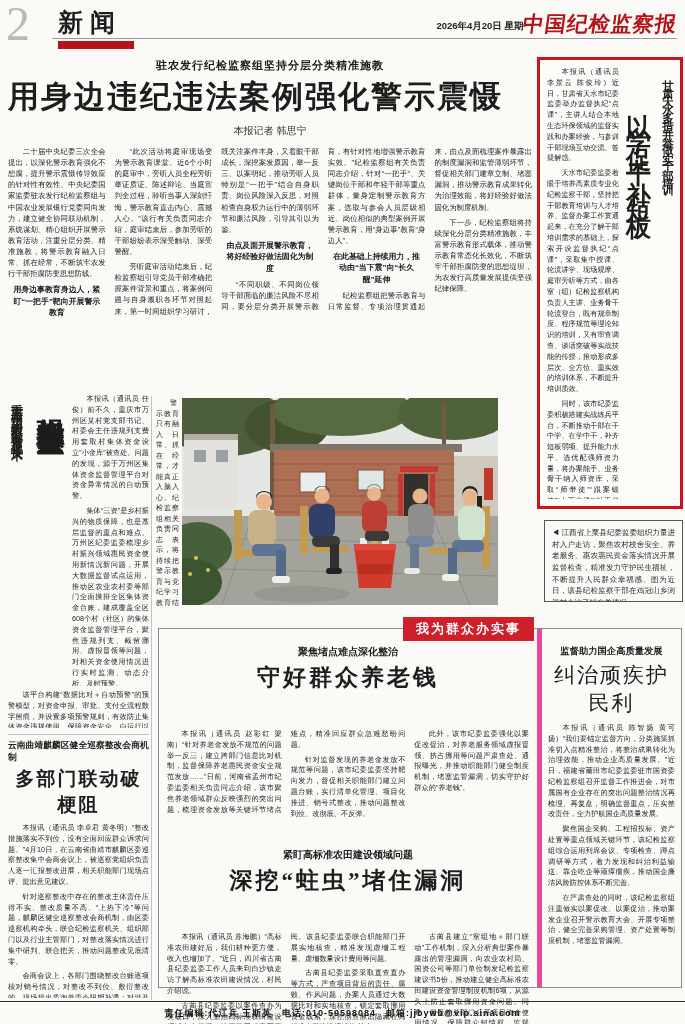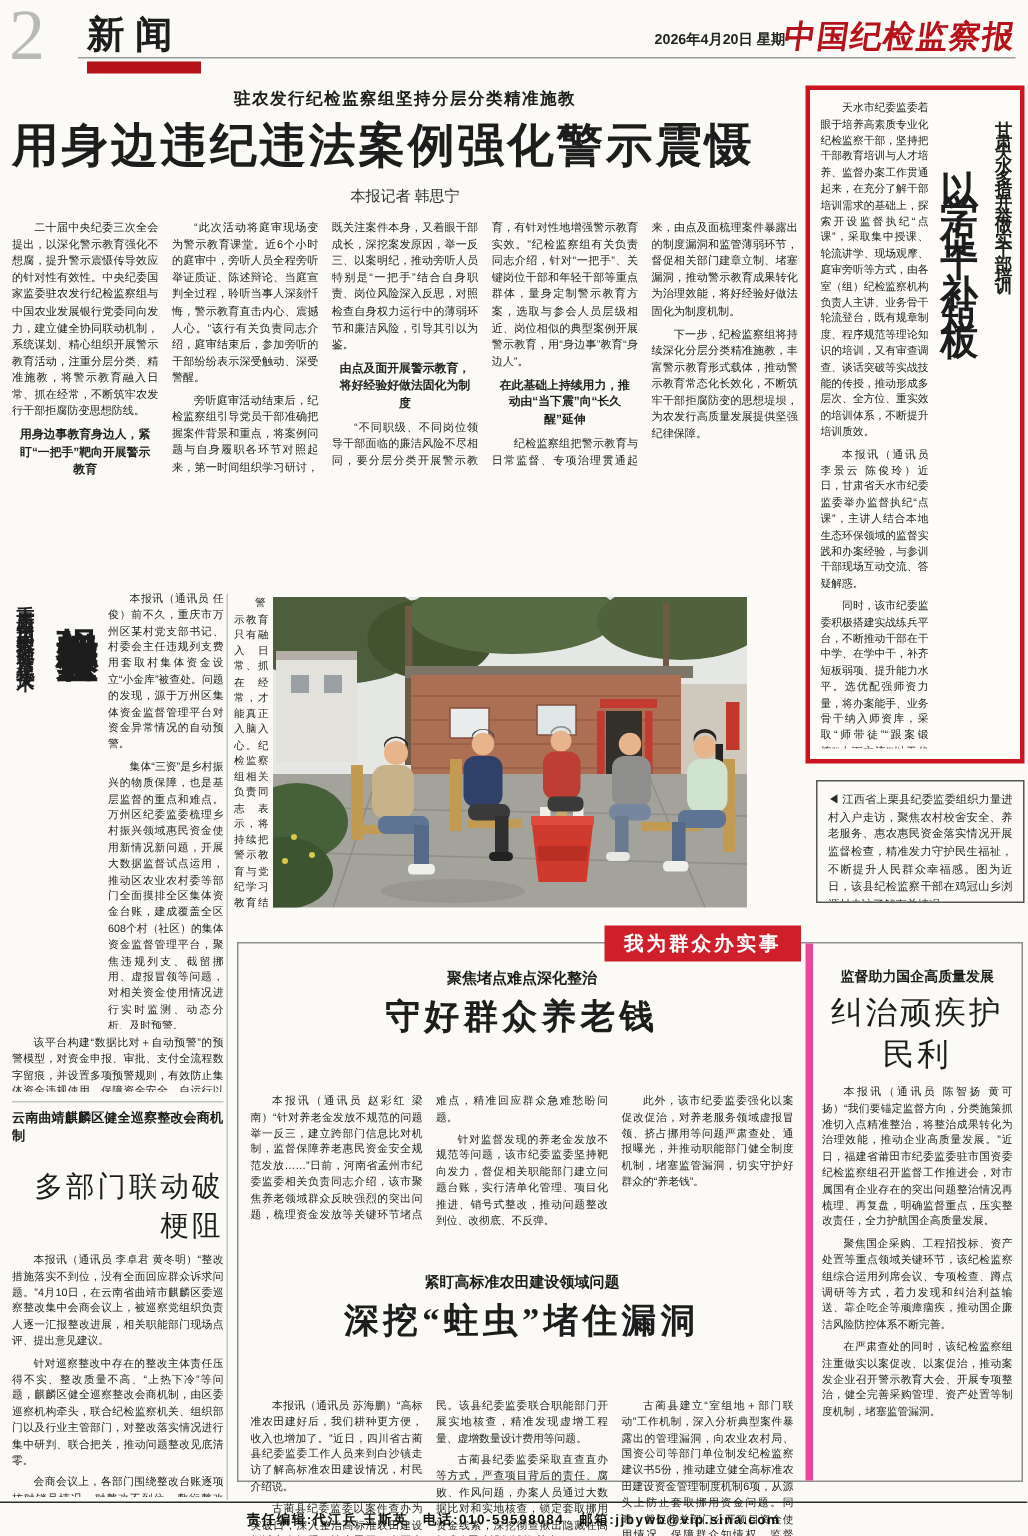--- a/index.html
+++ b/index.html
@@ -55,21 +55,21 @@
   .v-div{left:151px;top:396px;height:604px;border-left:1px solid #c3c3c3;}
   .left-art{left:8px;top:394px;width:141px;height:338px;}
   .la-top{display:flex;height:292px;overflow:hidden;}
   .la-kicker{width:17px;font-size:12px;font-weight:bold;letter-spacing:3px;}
   .la-hl{width:44px;font-size:28px;font-weight:bold;font-family:"Liberation Serif",serif;letter-spacing:1px;padding-top:2px;}
   .la-body{flex:1;font-size:7.2px;line-height:1.5;overflow:hidden;padding-left:3px;}
   .la-more{margin-top:4px;height:38px;overflow:hidden;font-size:7.2px;line-height:1.5;}
   .rail-hr{left:8px;top:734px;width:141px;border-top:1px solid #c3c3c3;}
   .bl-art{left:8px;top:740px;width:141px;height:258px;overflow:hidden;}
   .bl-kicker{font-size:8.8px;font-weight:bold;text-align:left;}
-  .bl-hl{font-size:19px;font-weight:normal;text-align:right;letter-spacing:2px;margin:14px 0 5px;}
+  .bl-hl{font-size:19px;font-weight:bold;text-align:center;letter-spacing:2px;margin:2px 0 5px;}
   .bl-body{font-size:7.2px;line-height:1.5;height:196px;overflow:hidden;}
 
   
   .side-col{left:156px;top:398px;width:23px;height:208px;overflow:hidden;font-size:7px;line-height:1.5;text-align:justify;}
   .photo{left:182px;top:398px;width:316px;height:207px;background:#cfd2cd;}
 
   
   .sect{left:158px;top:628px;width:524px;height:360px;border:1px solid #8d8d8d;box-sizing:border-box;display:flex;}
   .banner{position:absolute;top:-12px;left:244px;background:var(--banner);color:#fff;
     font-size:13px;font-weight:bold;letter-spacing:2px;padding:3px 13px;}
@@ -115,22 +115,22 @@
     <div class="sub">由点及面开展警示教育，将好经验好做法固化为制度</div>
     <p>“不同职级、不同岗位领导干部面临的廉洁风险不尽相同，要分层分类开展警示教育，有针对性地增强警示教育实效。”纪检监察组有关负责同志介绍，针对“一把手”、关键岗位干部和年轻干部等重点群体，量身定制警示教育方案，选取与参会人员层级相近、岗位相似的典型案例开展警示教育，用“身边事”教育“身边人”。</p>
     <div class="sub">在此基础上持续用力，推动由“当下震”向“长久醒”延伸</div>
     <p>纪检监察组把警示教育与日常监督、专项治理贯通起来，由点及面梳理案件暴露出的制度漏洞和监管薄弱环节，督促相关部门建章立制、堵塞漏洞，推动警示教育成果转化为治理效能，将好经验好做法固化为制度机制。</p>
     <p>下一步，纪检监察组将持续深化分层分类精准施教，丰富警示教育形式载体，推动警示教育常态化长效化，不断筑牢干部拒腐防变的思想堤坝，为农发行高质量发展提供坚强纪律保障。</p>
   </div>
 </div>
 
 <div class="abs red-box">
   <div class="rb-body">
+    <p>本报讯（通讯员 李景云 陈俊玲）近日，甘肃省天水市纪委监委举办监督执纪“点课”，主讲人结合本地生态环保领域的监督实践和办案经验，与参训干部现场互动交流、答疑解惑。</p>
     <p>天水市纪委监委着眼于培养高素质专业化纪检监察干部，坚持把干部教育培训与人才培养、监督办案工作贯通起来，在充分了解干部培训需求的基础上，探索开设监督执纪“点课”，采取集中授课、轮流讲学、现场观摩、庭审旁听等方式，由各室（组）纪检监察机构负责人主讲、业务骨干轮流登台，既有规章制度、程序规范等理论知识的培训，又有审查调查、谈话突破等实战技能的传授，推动形成多层次、全方位、重实效的培训体系，不断提升培训质效。</p>
-    <p>本报讯（通讯员 李景云 陈俊玲）近日，甘肃省天水市纪委监委举办监督执纪“点课”，主讲人结合本地生态环保领域的监督实践和办案经验，与参训干部现场互动交流、答疑解惑。</p>
     <p>同时，该市纪委监委积极搭建实战练兵平台，不断推动干部在干中学、在学中干，补齐短板弱项、提升能力水平。选优配强师资力量，将办案能手、业务骨干纳入师资库，采取“师带徒”“跟案锻炼”“上下交流”“以干代训”等多种方式，力求授课接地气、重实效，让干部缺什么补什么，推动培训与实践深度融合，切实提升纪检监察干部履职能力。</p>
   </div>
   <div class="rb-hl vert">以学促干补短板</div>
   <div class="rb-kicker vert">甘肃天水多措并举做实干部培训</div>
 </div>
 
 <div class="abs cap-box">
   <span>◀ 江西省上栗县纪委监委组织力量进村入户走访，聚焦农村校舍安全、养老服务、惠农惠民资金落实情况开展监督检查，精准发力守护民生福祉，不断提升人民群众幸福感。图为近日，该县纪检监察干部在鸡冠山乡浏源村走访了解有关情况。</span>
   
 </div>

